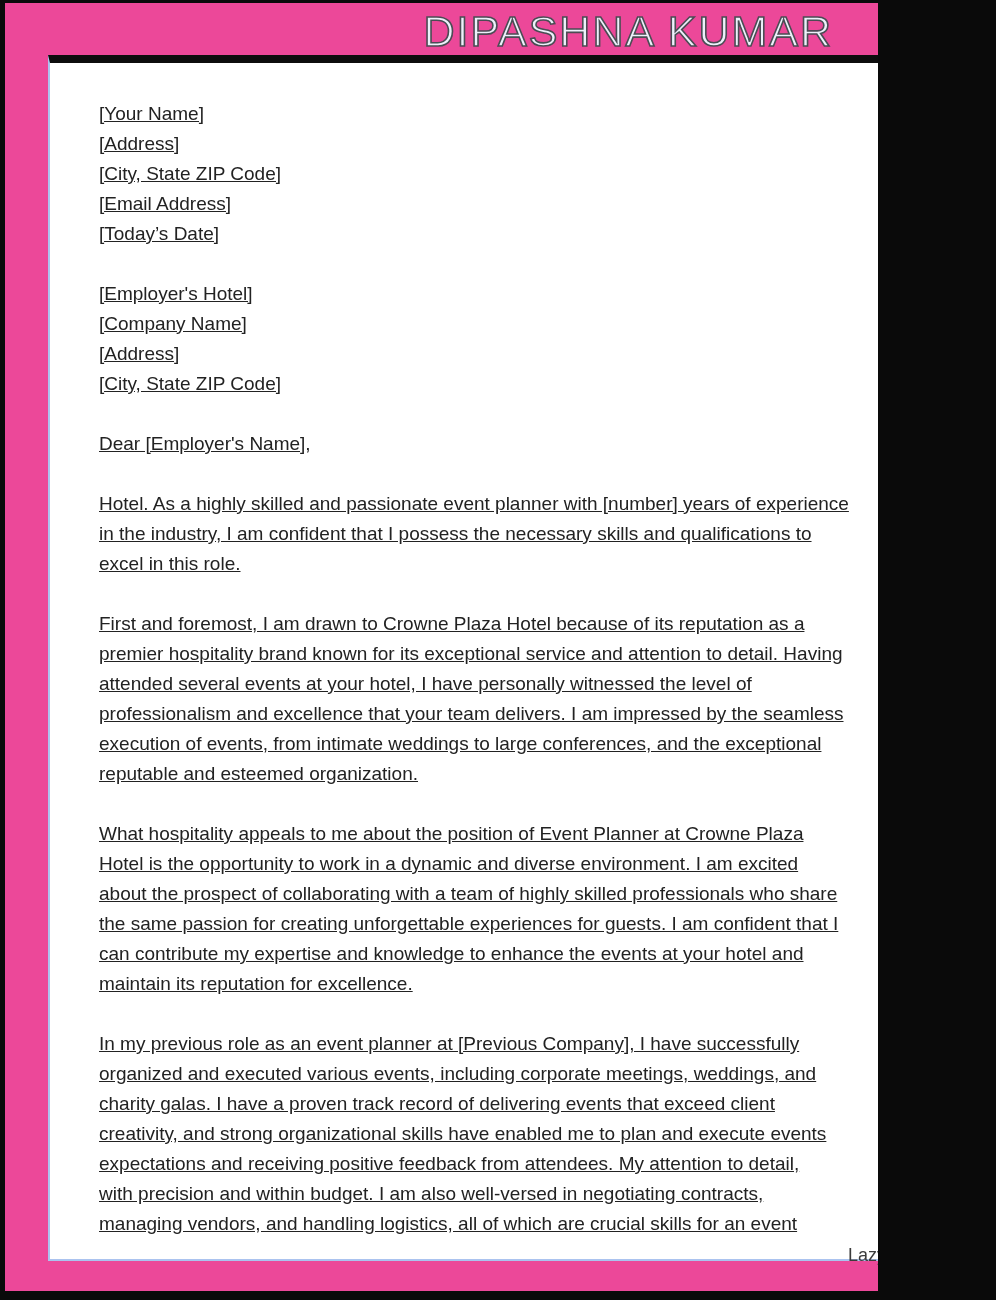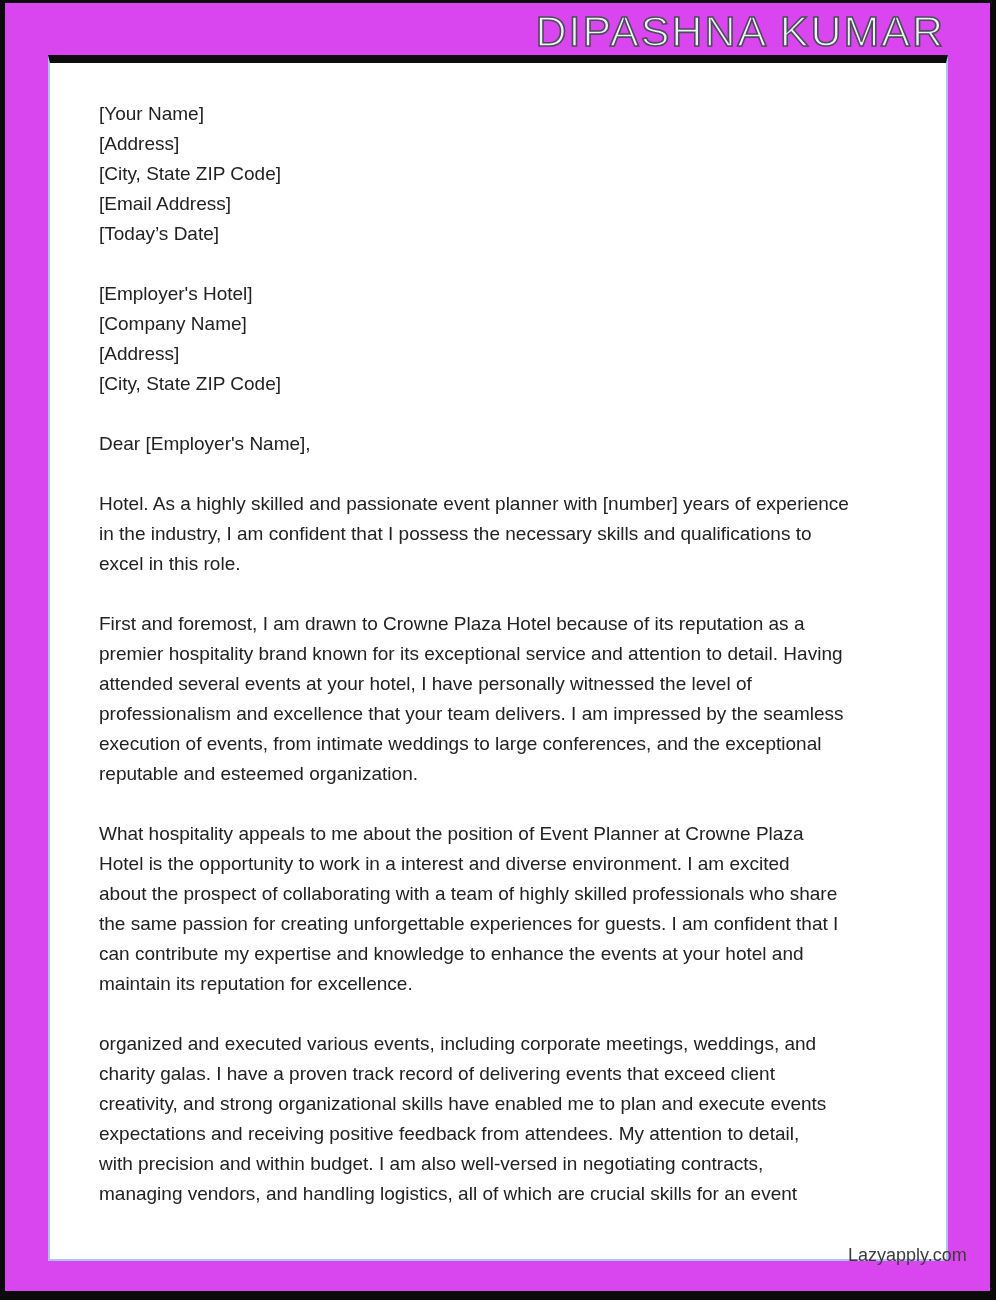--- a/index.html
+++ b/index.html
@@ -11,23 +11,23 @@
     height: 1300px;
     position: relative;
     background: #0a0a0a; 
     overflow: hidden;
     font-family: "Liberation Sans", sans-serif;
   }
   .canvas {
     position: absolute;
     left: 5px;
     top: 3px;
-    width: 985px;
+    width: 873px;
     height: 1288px;
-    background: #d946ef;
+    background: #ec4899;
     overflow: hidden;
   }
   .header-name {
     position: absolute;
     top: 4px;
     right: 45px;
     font-size: 43px;
     font-weight: 500;
     letter-spacing: 2px;
     color: #edf1fb;
@@ -57,20 +57,21 @@
     z-index: 2;
     color: #222222;
     font-size: 19px;
     line-height: 30px;
   }
   .block, .para, .salutation {
     margin: 0 0 30px 0;
   }
   .line {
     white-space: nowrap;
+    text-decoration: underline;
   }
   .watermark {
     position: absolute;
     left: 843px;
     top: 1242px;
     font-size: 18px;
     color: #3c3c3c;
     z-index: 4;
   }
 </style>
@@ -112,28 +113,29 @@
       <div class="line">First and foremost, I am drawn to Crowne Plaza Hotel because of its reputation as a</div>
       <div class="line">premier hospitality brand known for its exceptional service and attention to detail. Having</div>
       <div class="line">attended several events at your hotel, I have personally witnessed the level of</div>
       <div class="line">professionalism and excellence that your team delivers. I am impressed by the seamless</div>
       <div class="line">execution of events, from intimate weddings to large conferences, and the exceptional</div>
       <div class="line">reputable and esteemed organization.</div>
     </div>
 
     <div class="para">
       <div class="line">What hospitality appeals to me about the position of Event Planner at Crowne Plaza</div>
-      <div class="line">Hotel is the opportunity to work in a interest and diverse environment. I am excited</div>
+      <div class="line">Hotel is the opportunity to work in a dynamic and diverse environment. I am excited</div>
       <div class="line">about the prospect of collaborating with a team of highly skilled professionals who share</div>
       <div class="line">the same passion for creating unforgettable experiences for guests. I am confident that I</div>
       <div class="line">can contribute my expertise and knowledge to enhance the events at your hotel and</div>
       <div class="line">maintain its reputation for excellence.</div>
     </div>
 
     <div class="para">
+      <div class="line">In my previous role as an event planner at [Previous Company], I have successfully</div>
       <div class="line">organized and executed various events, including corporate meetings, weddings, and</div>
       <div class="line">charity galas. I have a proven track record of delivering events that exceed client</div>
       <div class="line">creativity, and strong organizational skills have enabled me to plan and execute events</div>
       <div class="line">expectations and receiving positive feedback from attendees. My attention to detail,</div>
       <div class="line">with precision and within budget. I am also well-versed in negotiating contracts,</div>
       <div class="line">managing vendors, and handling logistics, all of which are crucial skills for an event</div>
     </div>
 
   </div>
 

